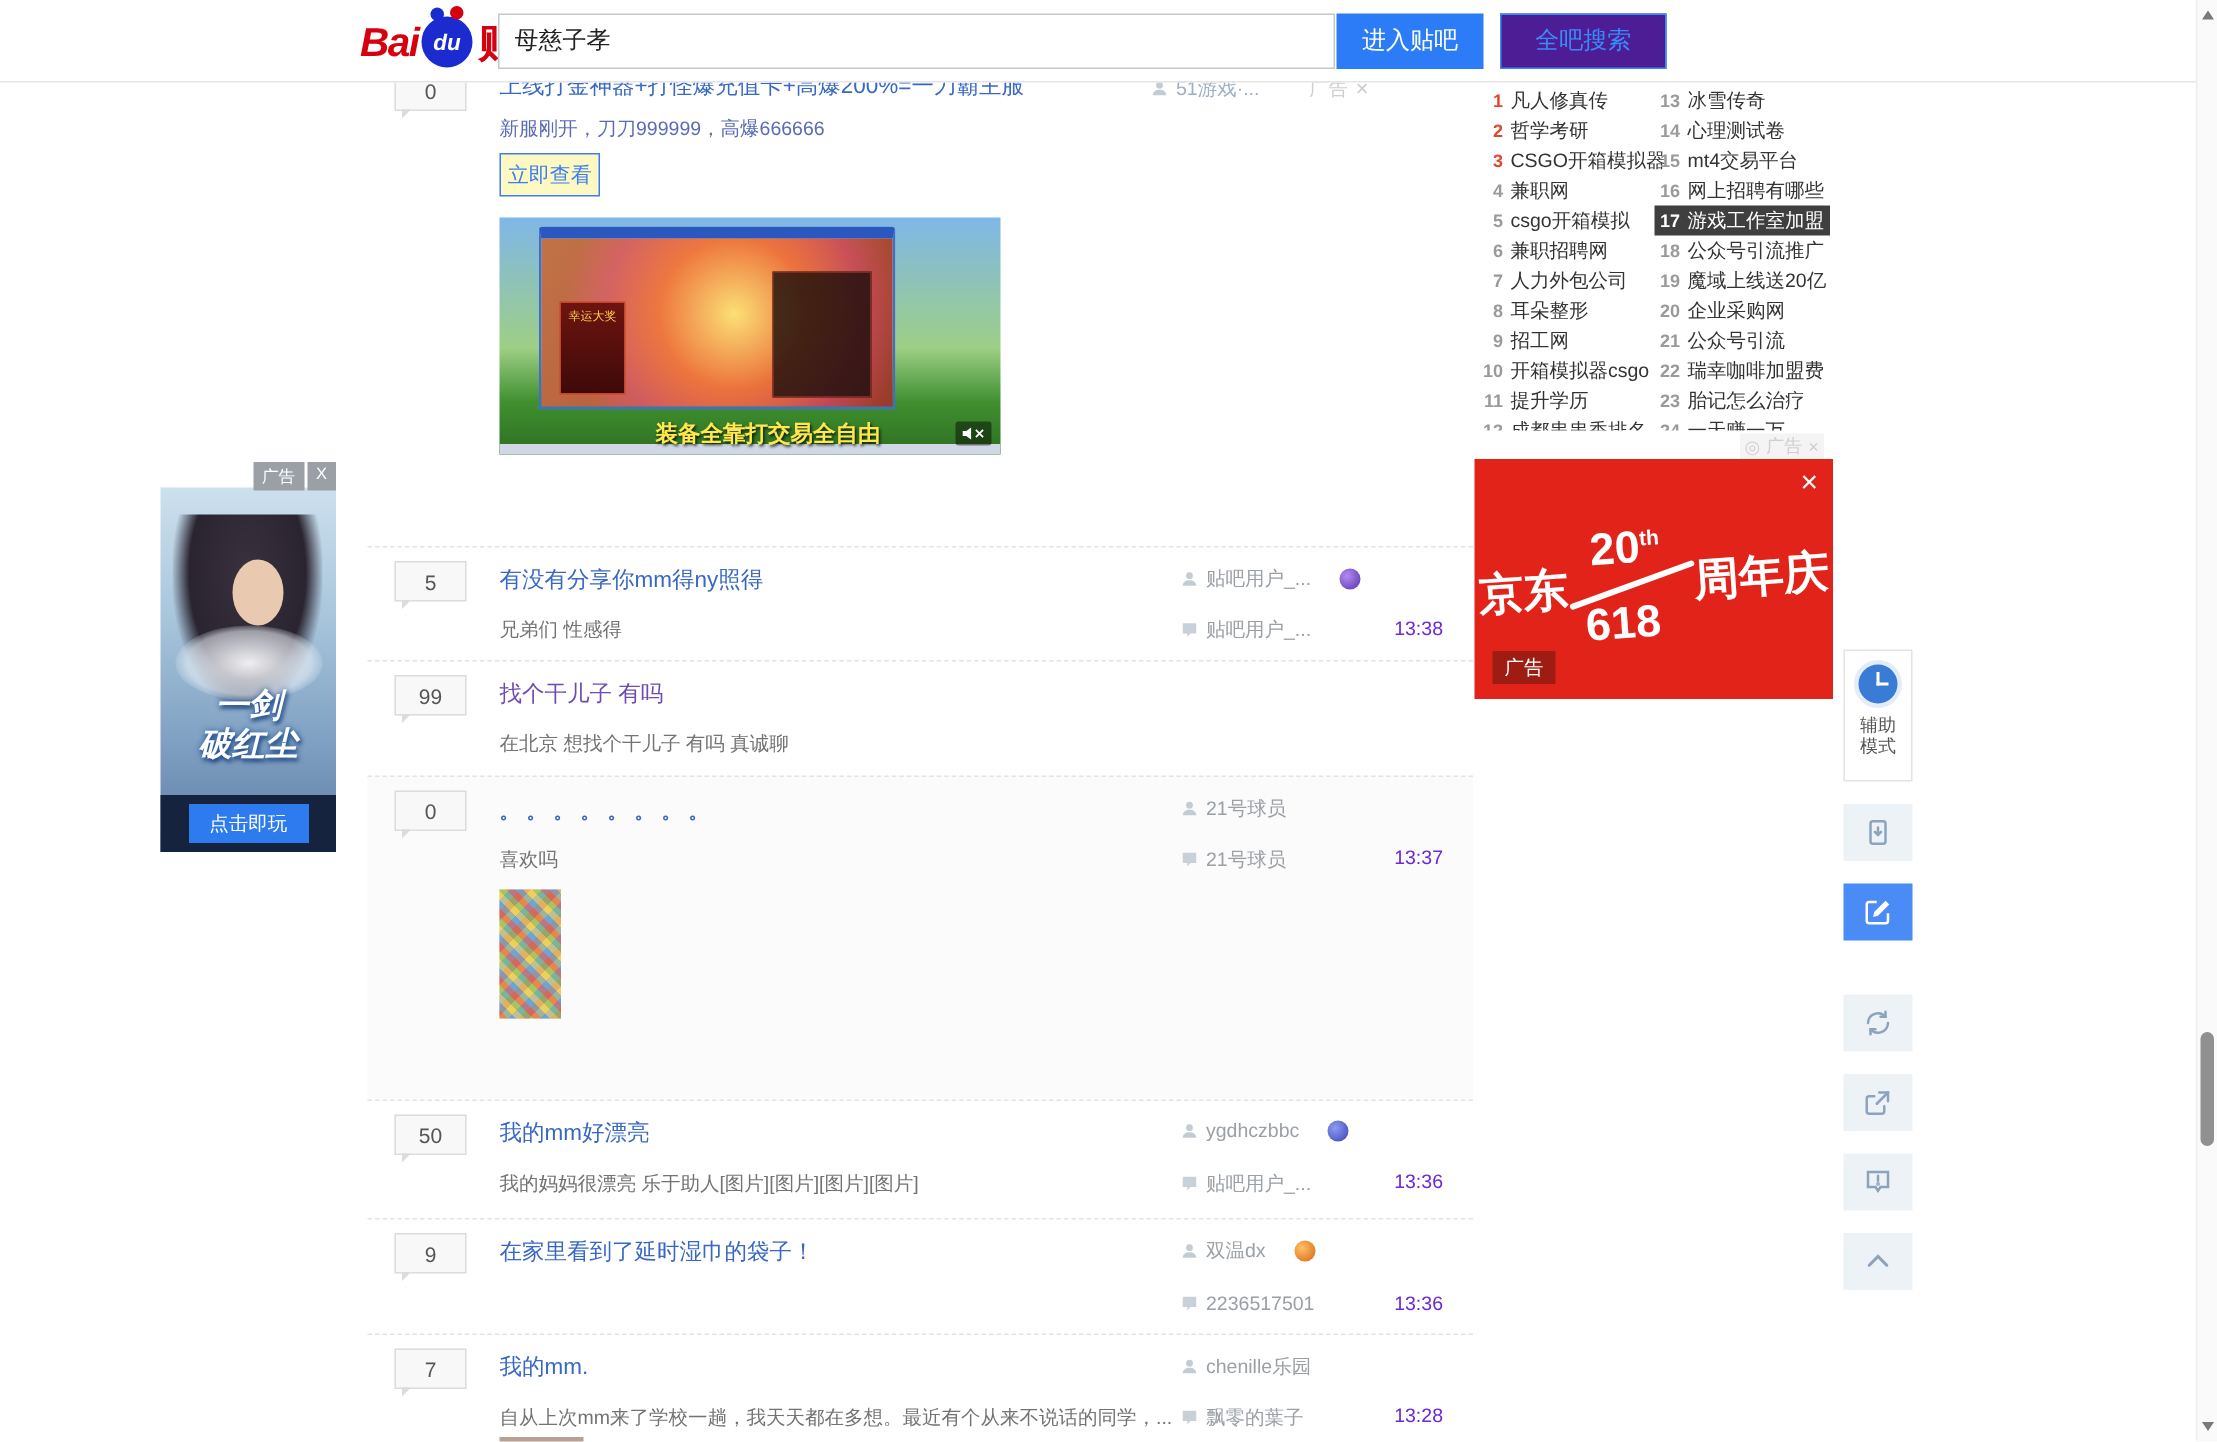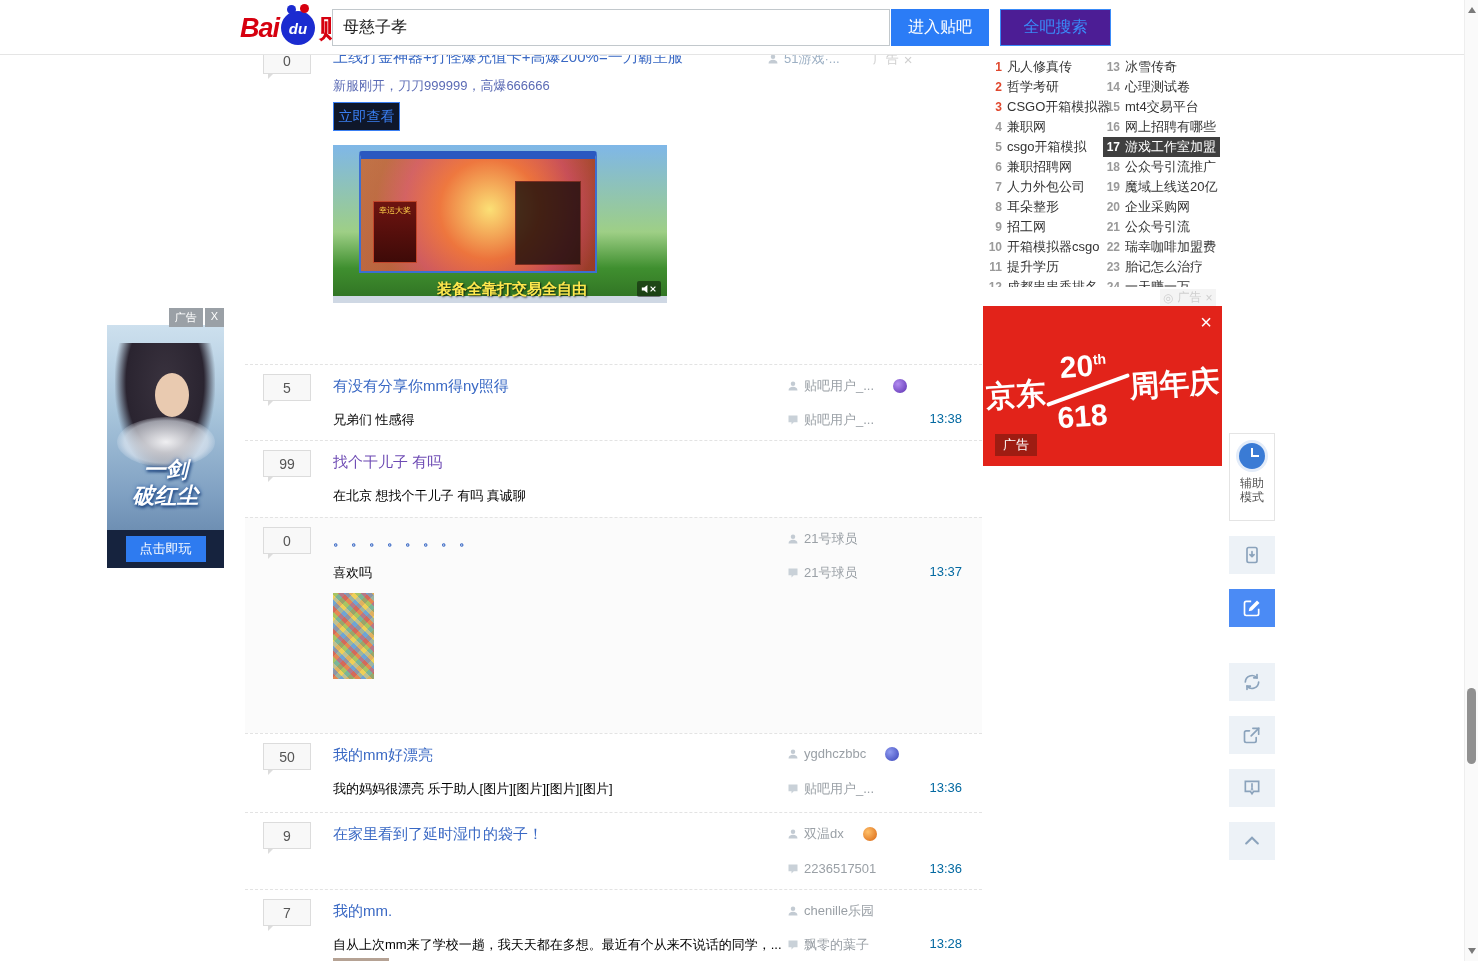--- a/index.html
+++ b/index.html
@@ -27,33 +27,33 @@
 
   
   #thread-list { position:absolute; left:245px; top:45px; width:737px; height:916px; background:#fff;}
   .count-badge { position:absolute; left:18px; width:48px; height:27px; background:#f8f8f8;
     border:1px solid #dcdcdc; color:#555; font-size:14px; display:flex; align-items:center;
     justify-content:center;}
   .count-badge::after { content:""; position:absolute; left:4px; bottom:-6px; border:3px solid transparent;
     border-top-color:#dcdcdc; border-left-color:#dcdcdc;}
   .t-title { position:absolute; left:88px; font-size:15px; color:#3968c4; text-decoration:none; white-space:nowrap;}
   .t-title.visited { color:#6e4bb4; }
-  .t-abstract { position:absolute; left:88px; font-size:13px; color:#000000; white-space:nowrap;}
+  .t-abstract { position:absolute; left:88px; font-size:13px; color:#737373; white-space:nowrap;}
   .meta { position:absolute; right:20px; width:175px; height:100%; top:0;}
   .m-line { position:absolute; left:0; display:flex; align-items:center; gap:5px; font-size:13px; color:#9aa0a6;}
-  .m-time { position:absolute; right:0; font-size:13px; color:#0369a1;}
+  .m-time { position:absolute; right:0; font-size:13px; color:#6d28d9;}
   .mini-avatar { width:14px; height:14px; border-radius:50%; display:inline-block; margin-left:14px;}
   .av-purple { background:radial-gradient(circle at 35% 35%, #b28cf0, #5b2fb0);}
   .av-blue { background:radial-gradient(circle at 35% 35%, #8f9bf0, #3742b8);}
   .av-orange { background:radial-gradient(circle at 35% 35%, #ffc06a, #d86410);}
   .row { position:absolute; left:0; width:737px; border-top:1px dashed #e3e3e3;}
   .sep-none { border-top:none; }
 
   
-  #cta-btn { position:absolute; left:88px; top:57px; width:67px; height:29px; background:#0f172a;
+  #cta-btn { position:absolute; left:88px; top:57px; width:67px; height:29px; background:#fef9c3;
     border:1px solid #3a7ff3; color:#3a7ff3; font-size:14px; cursor:pointer;}
   .ad-meta-label { color:#cfcfcf; font-size:13px;}
   .ad-meta-close { color:#cfcfcf; font-size:15px; cursor:pointer;}
   #video-thumb { position:absolute; left:88px; top:100px; width:334px; height:158px; overflow:hidden;
     background:linear-gradient(180deg,#7fb7e8 0%,#9ecf86 55%,#3f8f2f 78%,#2f6f22 100%); cursor:pointer;}
   #game-window { position:absolute; left:26px; top:6px; width:238px; height:122px;
     border:2px solid #3d6fd0; border-top:8px solid #2a58c0; border-radius:3px 3px 0 0;
     background:
       radial-gradient(circle at 55% 45%, rgba(255,230,120,.95), rgba(255,120,60,.75) 35%, rgba(230,70,120,.5) 60%, rgba(180,60,40,.35) 80%),
       linear-gradient(120deg,#c89058,#b4643c 60%,#8a3a28);}

